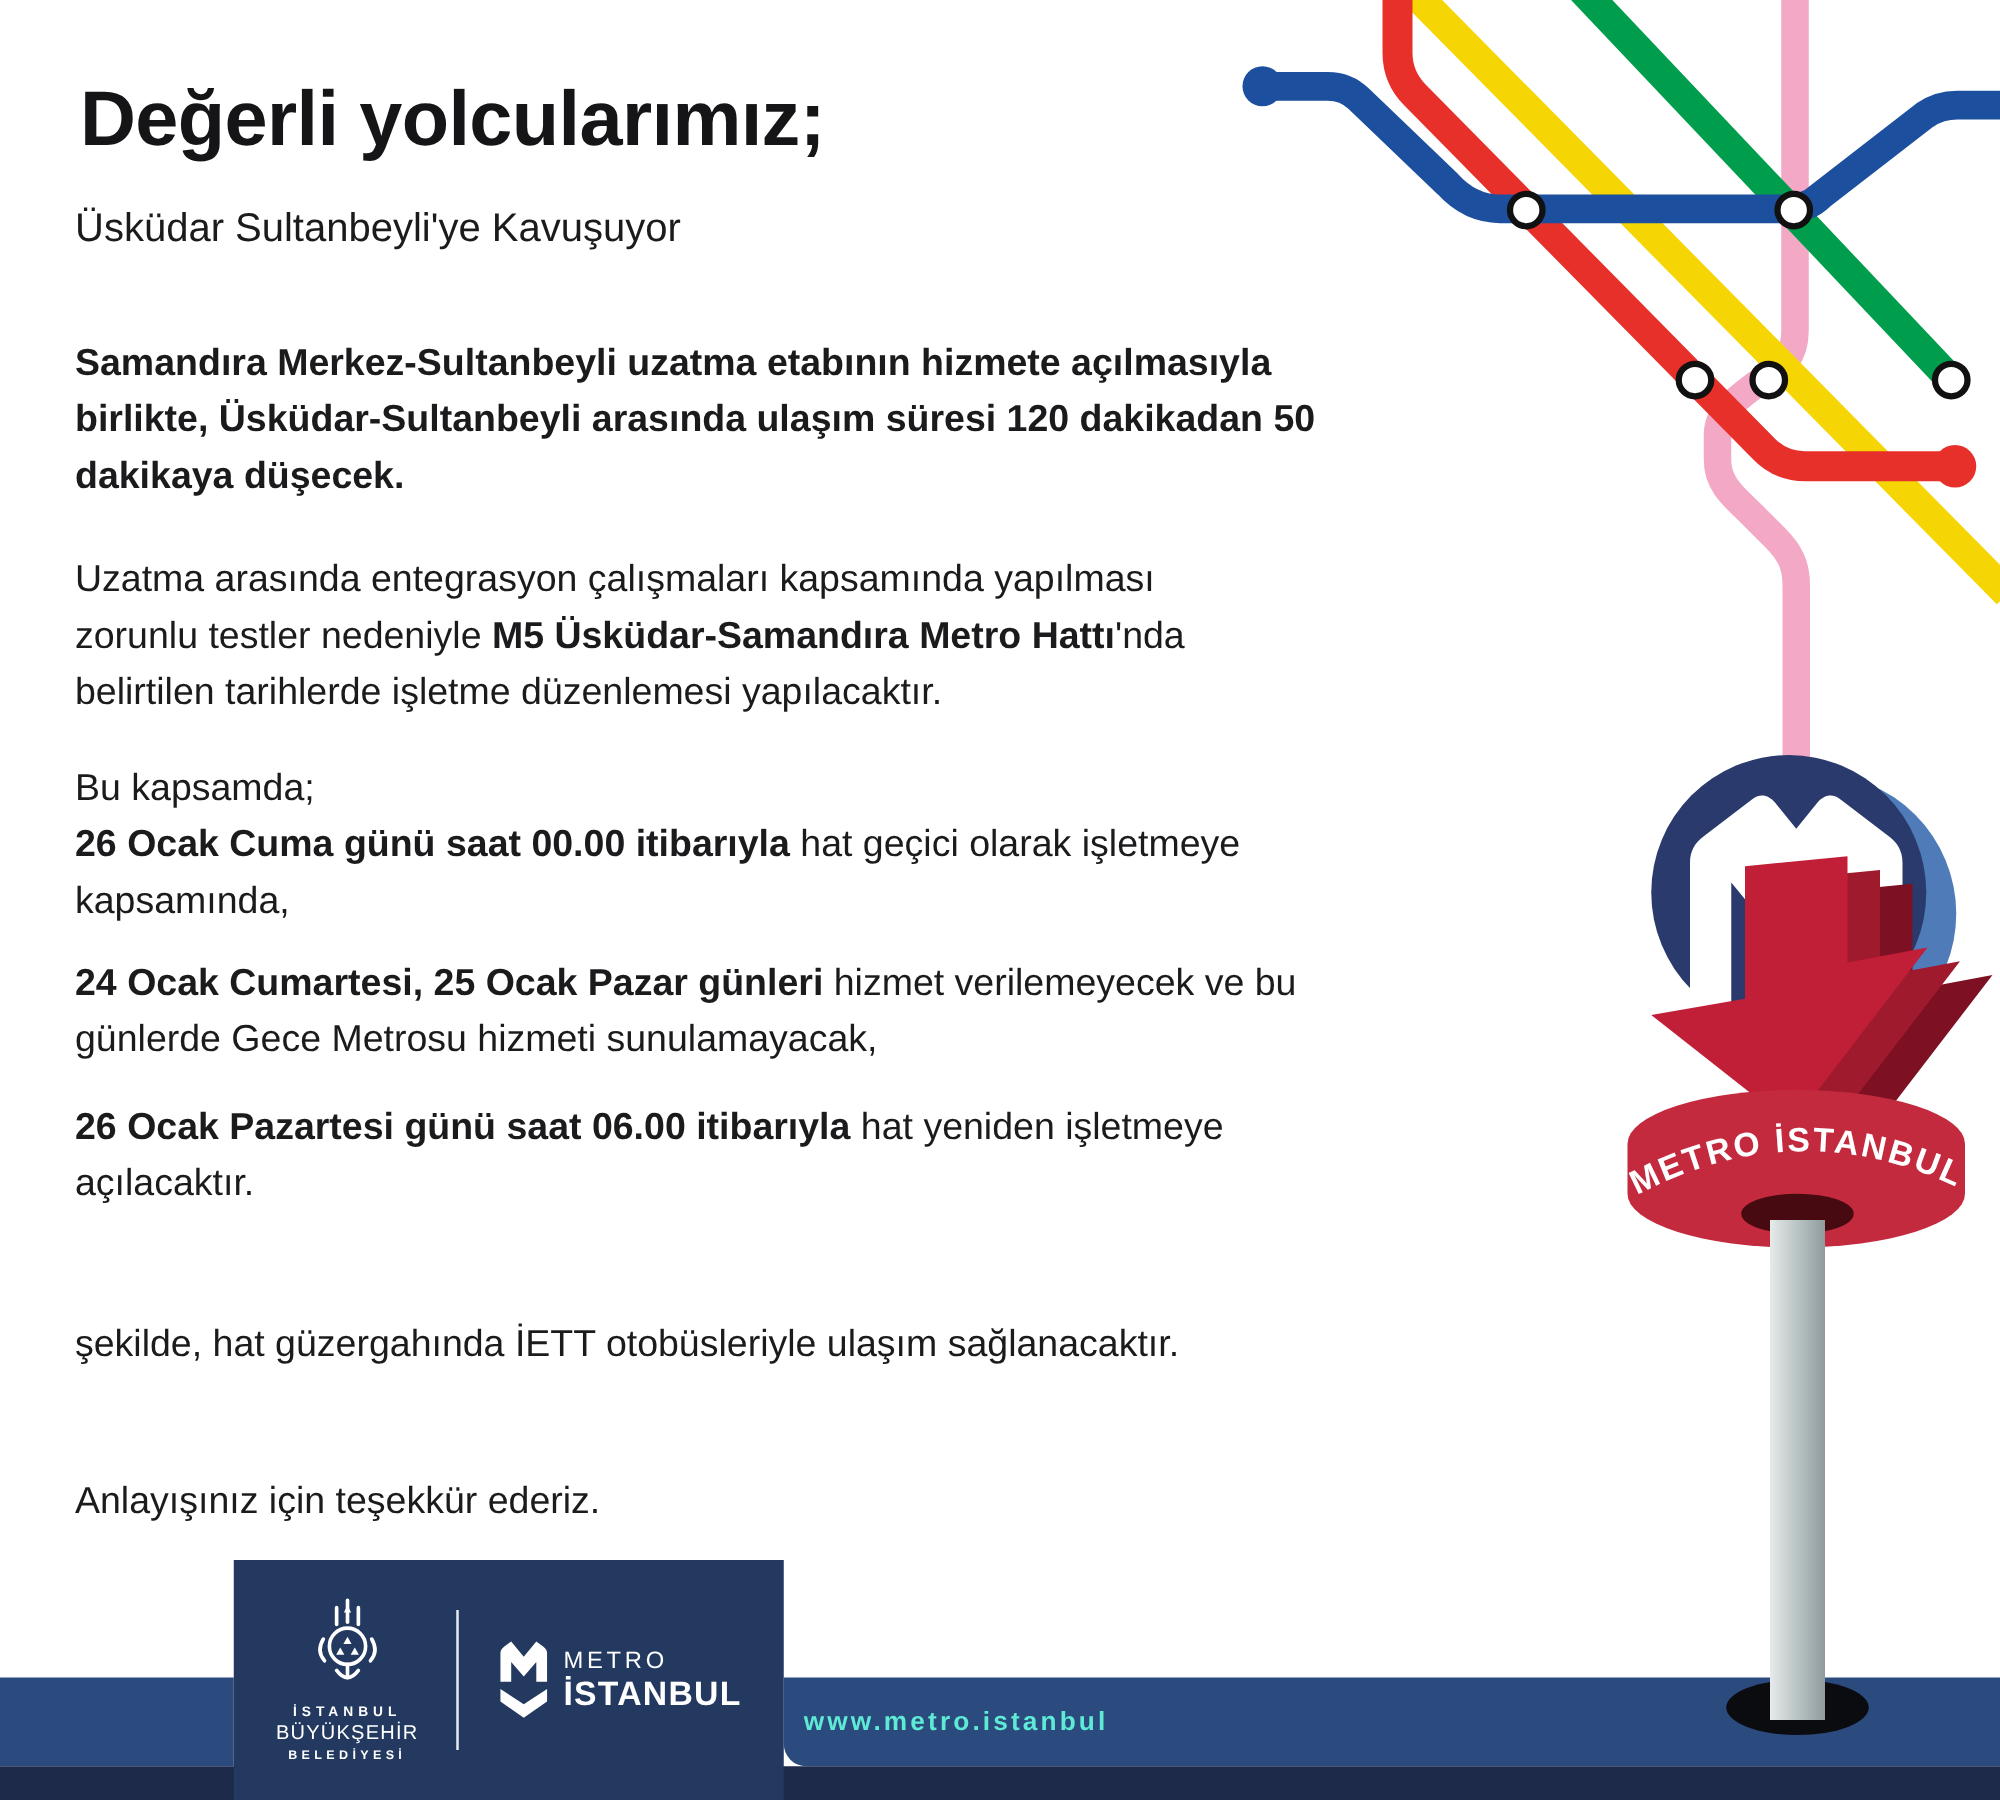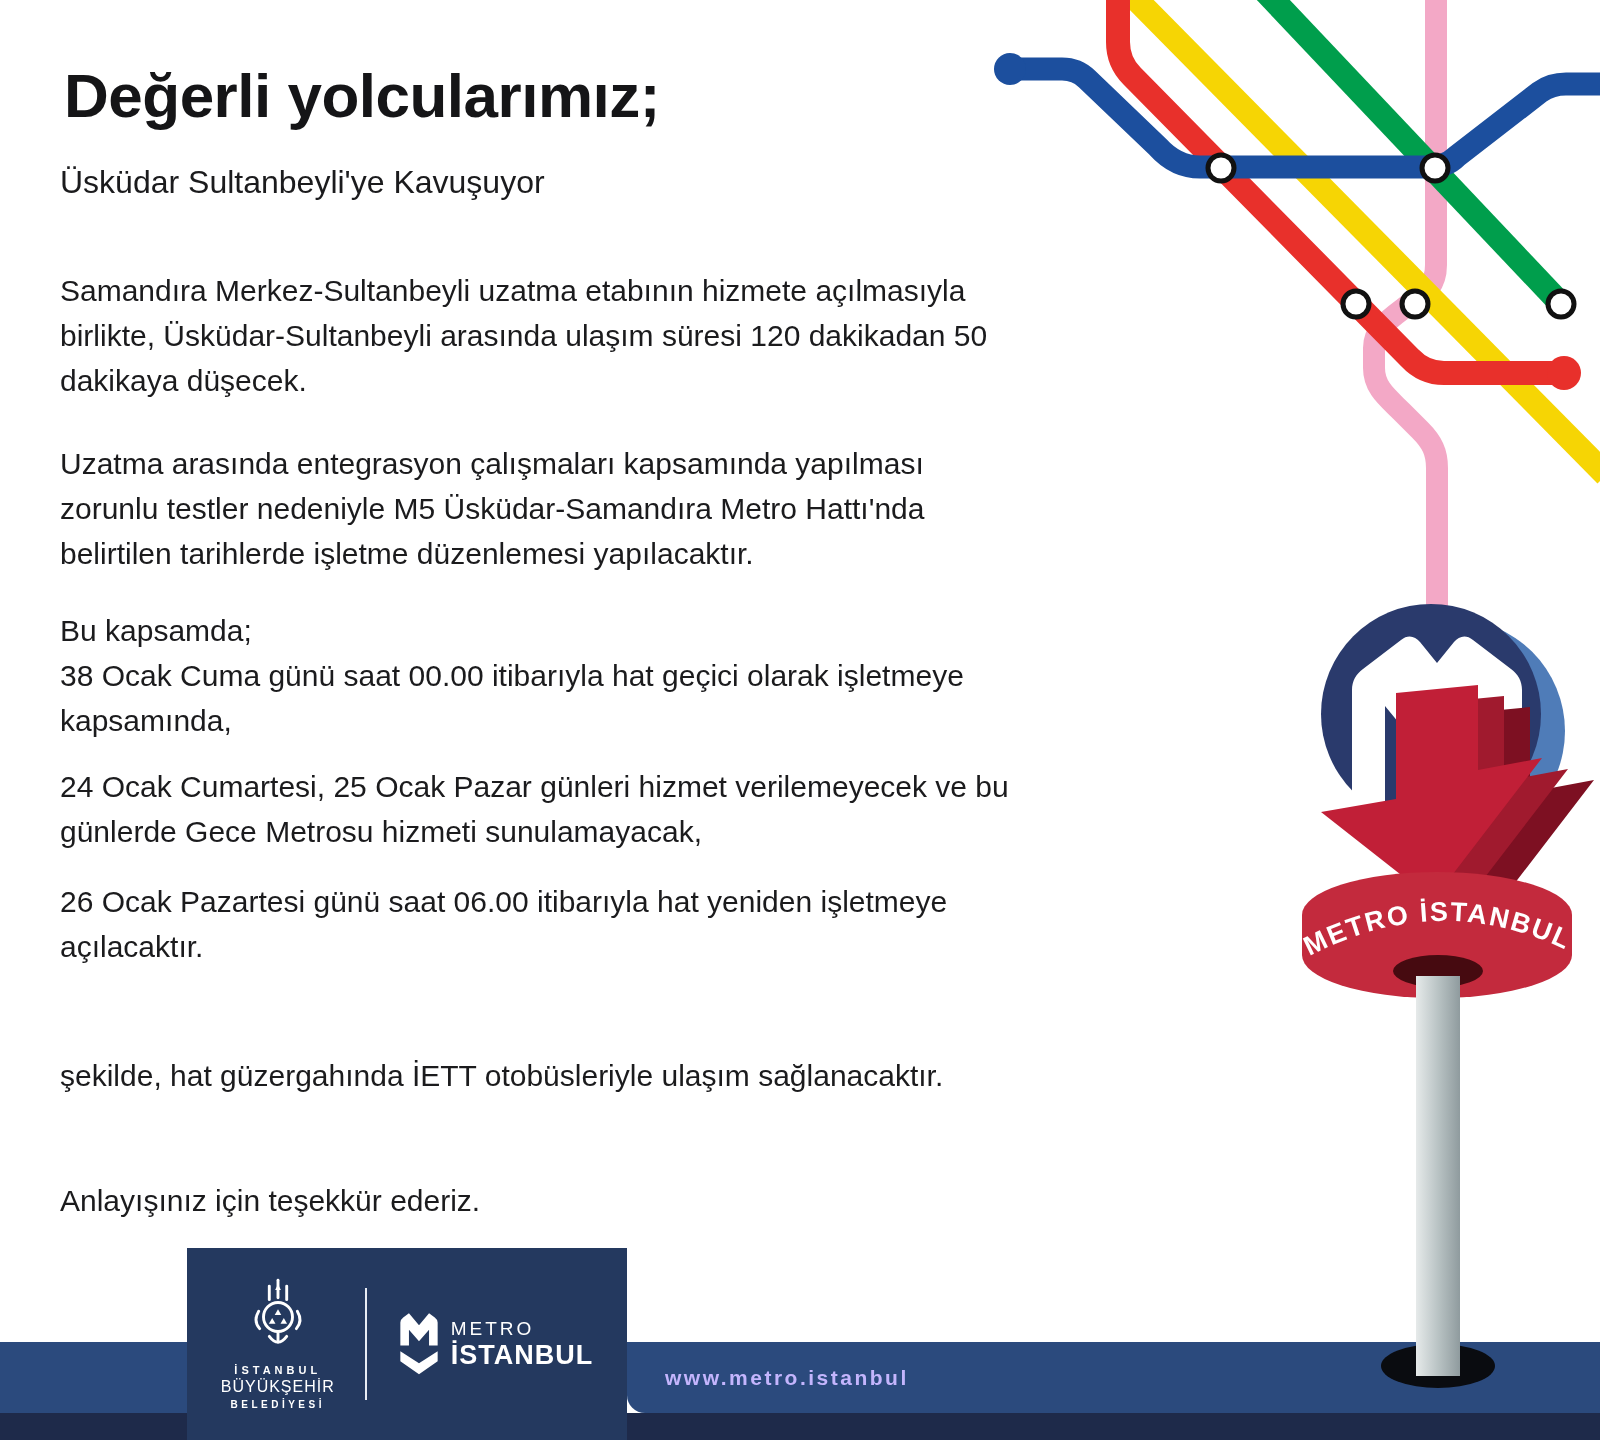--- a/index.html
+++ b/index.html
@@ -7,28 +7,28 @@
        font-family:"Liberation Sans","DejaVu Sans",sans-serif;color:#1b1b1d;}
   .page{position:relative;width:1600px;height:1440px;background:#fff;overflow:hidden;}
   svg.layer{position:absolute;left:0;top:0;pointer-events:none;}
 
   
   .text-col{position:absolute;left:60px;top:0;width:1290px;z-index:3;}
   .text-col h1{margin:4px;padding-top:56px;font-size:62px;line-height:72px;
                font-weight:800;letter-spacing:-0.5px;color:#151517;}
   .subheading{margin:26px 0 0 0;font-size:32px;line-height:48px;font-weight:500;color:#1b1b1d;}
   .text-col p{margin:0;font-size:30px;line-height:45px;font-weight:400;color:#1b1b1d;}
-  .text-col p span.b{font-weight:400;}
+  .text-col p span.b{font-weight:700;}
 
   
   .bar-left{position:absolute;left:0;top:1342px;width:187px;height:71px;background:#2b4a7d;z-index:2;}
   .bar-right{position:absolute;left:627px;top:1342px;width:973px;height:71px;background:#2b4a7d;
              border-radius:0 0 0 18px;z-index:2;display:flex;align-items:center;}
   .strip{position:absolute;left:0;top:1413px;width:1600px;height:27px;background:#1e2a4a;z-index:1;}
-  .website{margin-left:38px;color:#c4b5fd;font-size:21px;font-weight:700;letter-spacing:2.5px;}
+  .website{margin-left:16px;color:#5eead4;font-size:21px;font-weight:700;letter-spacing:2.5px;}
   .logo-box{position:absolute;left:187px;top:1248px;width:440px;height:192px;background:#24395f;z-index:4;
             display:flex;align-items:center;justify-content:center;gap:30px;}
   .ibb{display:flex;flex-direction:column;align-items:center;color:#fff;}
   .ibb .l1{font-size:11px;font-weight:700;letter-spacing:4px;margin-top:6px;}
   .ibb .l2{font-size:16px;font-weight:400;letter-spacing:1px;margin-top:2px;}
   .ibb .l3{font-size:10px;font-weight:700;letter-spacing:3.5px;margin-top:3px;}
   .divider{width:2px;height:112px;background:#e8ecf4;}
   .metro-lockup{display:flex;align-items:center;gap:10px;}
   .metro-words{display:flex;flex-direction:column;color:#fff;line-height:1;}
   .metro-words .m1{font-size:19px;font-weight:400;letter-spacing:3px;}
@@ -63,21 +63,21 @@
       <circle cx="1561" cy="304" r="13"></circle>
     </g>
   </svg>
 
   <div class="text-col">
     <h1>Değerli yolcularımız;</h1>
     <div class="subheading">Üsküdar Sultanbeyli'ye Kavuşuyor</div>
     <div>
         <p style="margin-top: 62px;"><span class="b">Samandıra Merkez-Sultanbeyli uzatma etabının hizmete açılmasıyla</span><br><span class="b">birlikte, Üsküdar-Sultanbeyli arasında ulaşım süresi 120 dakikadan 50</span><br><span class="b">dakikaya düşecek.</span></p>
         <p style="margin-top: 38px;"><span>Uzatma arasında entegrasyon çalışmaları kapsamında yapılması</span><br><span>zorunlu testler nedeniyle </span><span class="b">M5 Üsküdar-Samandıra Metro Hattı</span><span>'nda</span><br><span>belirtilen tarihlerde işletme düzenlemesi yapılacaktır.</span></p>
-        <p style="margin-top: 32px;"><span>Bu kapsamda;</span><br><span class="b">38 Ocak Cuma günü saat 00.00 itibarıyla</span><span> hat geçici olarak işletmeye</span><br><span>kapsamında,</span></p>
+        <p style="margin-top: 32px;"><span>Bu kapsamda;</span><br><span class="b">26 Ocak Cuma günü saat 00.00 itibarıyla</span><span> hat geçici olarak işletmeye</span><br><span>kapsamında,</span></p>
         <p style="margin-top: 21px;"><span class="b">24 Ocak Cumartesi, 25 Ocak Pazar günleri</span><span> hizmet verilemeyecek ve bu</span><br><span>günlerde Gece Metrosu hizmeti sunulamayacak,</span></p>
         <p style="margin-top: 25px;"><span class="b">26 Ocak Pazartesi günü saat 06.00 itibarıyla</span><span> hat yeniden işletmeye</span><br><span>açılacaktır.</span></p>
         <p style="margin-top: 39px;"><br><span>şekilde, hat güzergahında İETT otobüsleriyle ulaşım sağlanacaktır.</span></p>
         <p style="margin-top: 80px;"><span>Anlayışınız için teşekkür ederiz.</span></p>
       </div>
   </div>
 
   <div class="strip"></div>
   <div class="bar-left"></div>
   <div class="bar-right">

